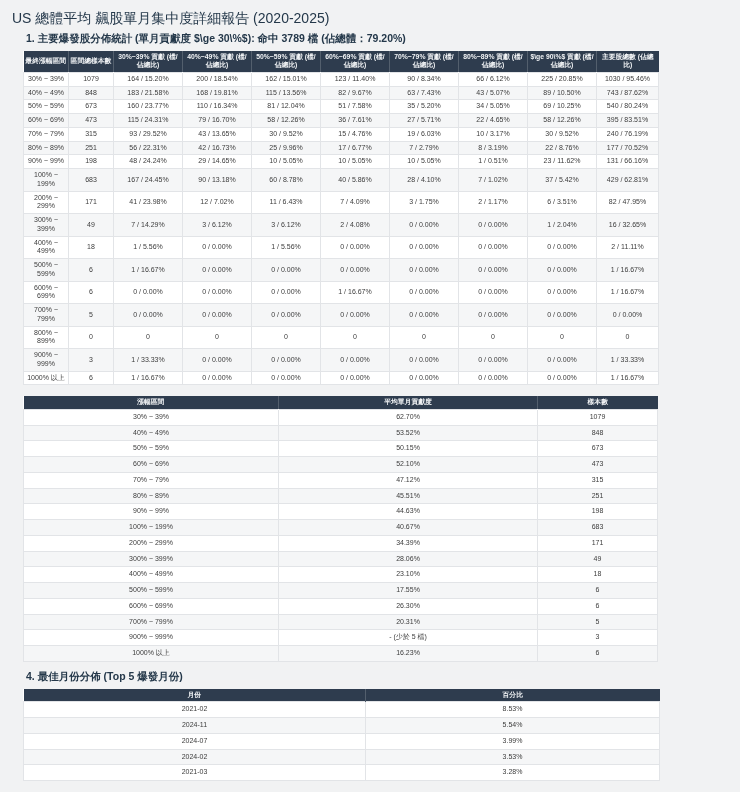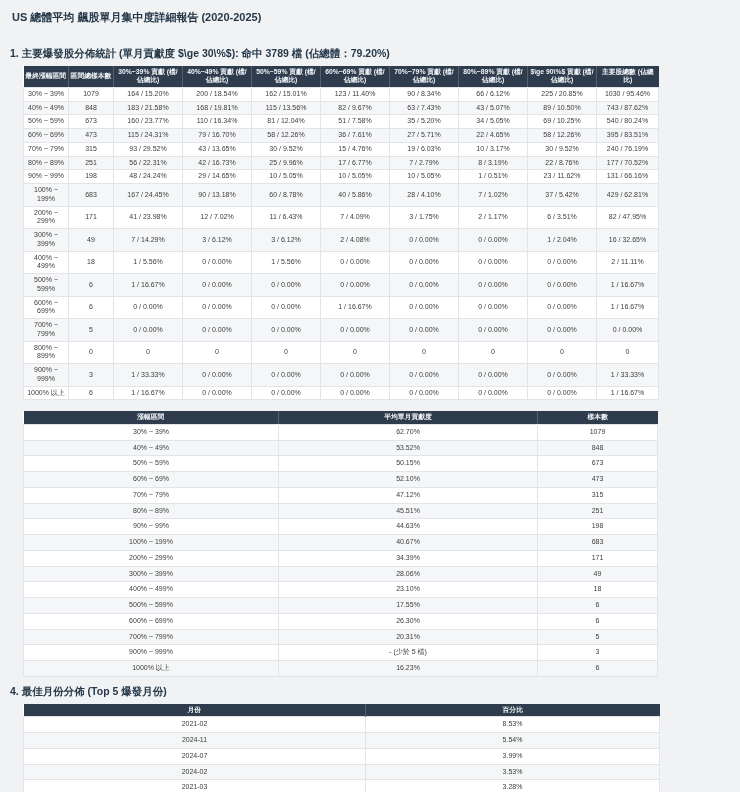--- a/index.html
+++ b/index.html
@@ -14,26 +14,26 @@
   html,body{margin:0;padding:0;}
   body{
     width:740px;height:792px;
     background:var(--page-bg);
     font-family:"Liberation Sans","DejaVu Sans",sans-serif;
     color:var(--cell-color);
     overflow:hidden;
   }
   .container{padding:8px 10px 0 10px;}
   .report-title{
-    font-size:11px;font-weight:700;color:var(--heading-color);
-    margin:2px 0 22px 2px;
+    font-size:14px;font-weight:400;color:var(--heading-color);
+    margin:2px 0 4px 2px;
   }
   .section-heading{
     font-size:10.5px;font-weight:700;color:var(--heading-color);
-    margin:0 0 5px 0;
+    margin:0 0 5px 16px;
   }
   table{
     border-collapse:collapse;
     table-layout:fixed;
     margin-left:13px;
     background:#ffffff;
     margin-bottom:8px;
   }
   thead th{
     background:var(--header-bg);

